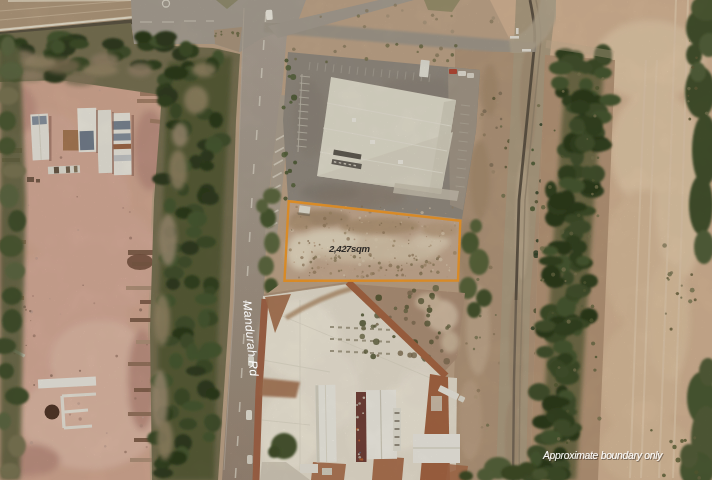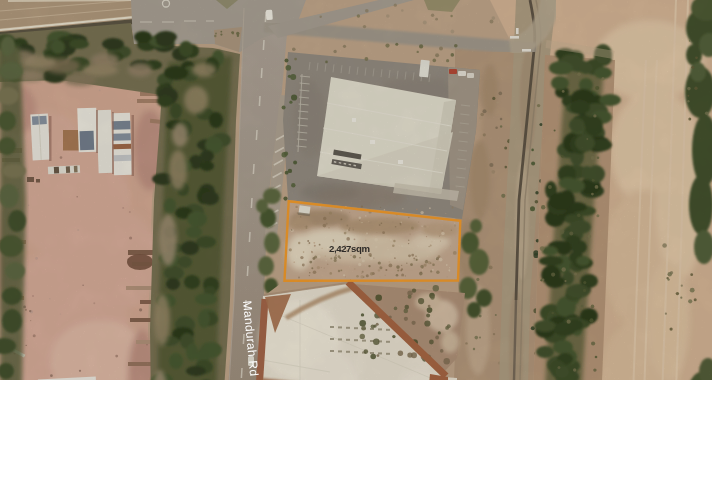--- a/index.html
+++ b/index.html
@@ -1,16 +1,16 @@
 <!DOCTYPE html>
 <html><head>
 <meta charset="utf-8">
 <style>
 html,body{margin:0;padding:0;}
-#wrap{width:712px;height:380px;overflow:hidden;position:relative;font-family:"Liberation Sans",sans-serif;}
+#wrap{width:712px;height:480px;overflow:hidden;position:relative;font-family:"Liberation Sans",sans-serif;font-style:italic;}
 </style>
 </head>
 <body>
 <div id="wrap">
 <svg width="712" height="480" viewBox="0 0 712 480" xmlns="http://www.w3.org/2000/svg">
 <defs>
 <filter id="grain" x="0" y="0" width="100%" height="100%">
   <feTurbulence type="fractalNoise" baseFrequency="0.55" numOctaves="2" seed="7" result="n"></feTurbulence>
   <feColorMatrix in="n" type="matrix" values="0 0 0 0 0  0 0 0 0 0  0 0 0 0 0  0.9 0.9 0.9 0 0" result="na"></feColorMatrix>
   <feComposite operator="in" in="na" in2="SourceGraphic"></feComposite>

